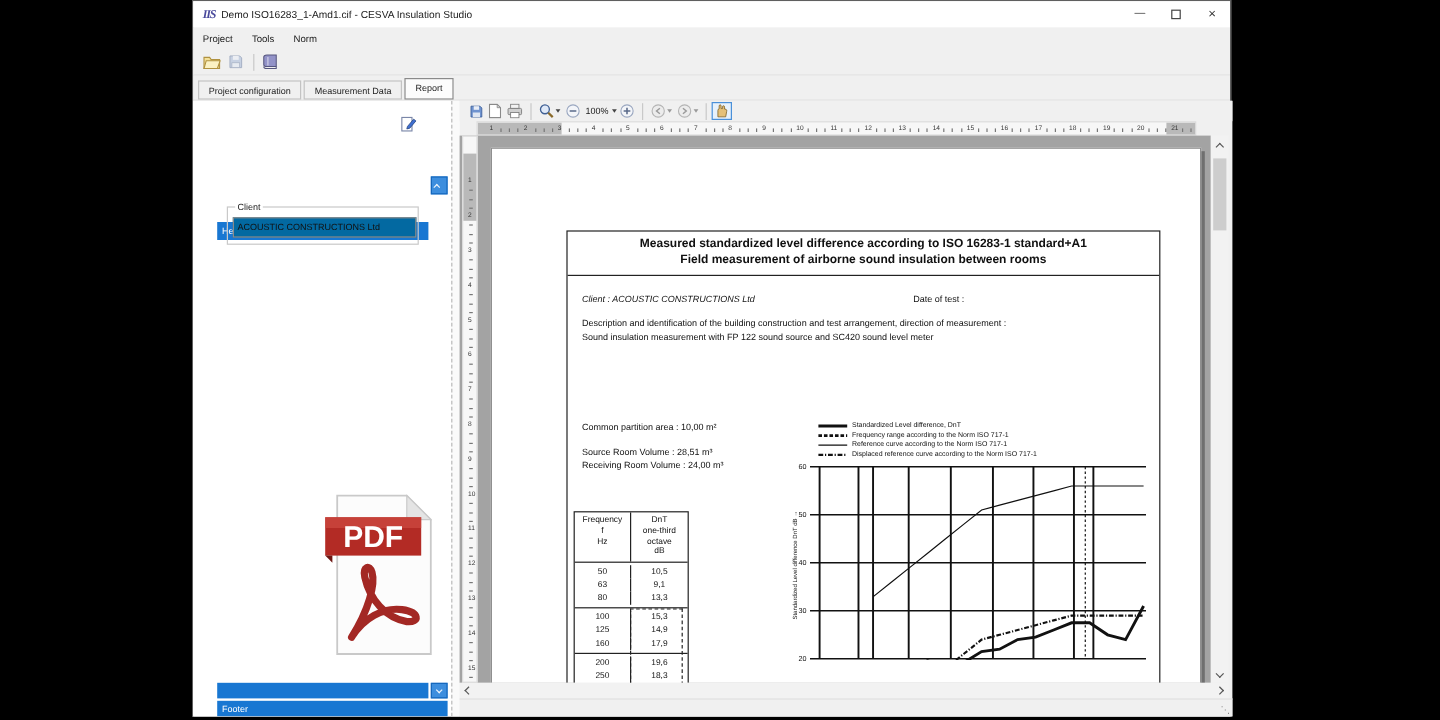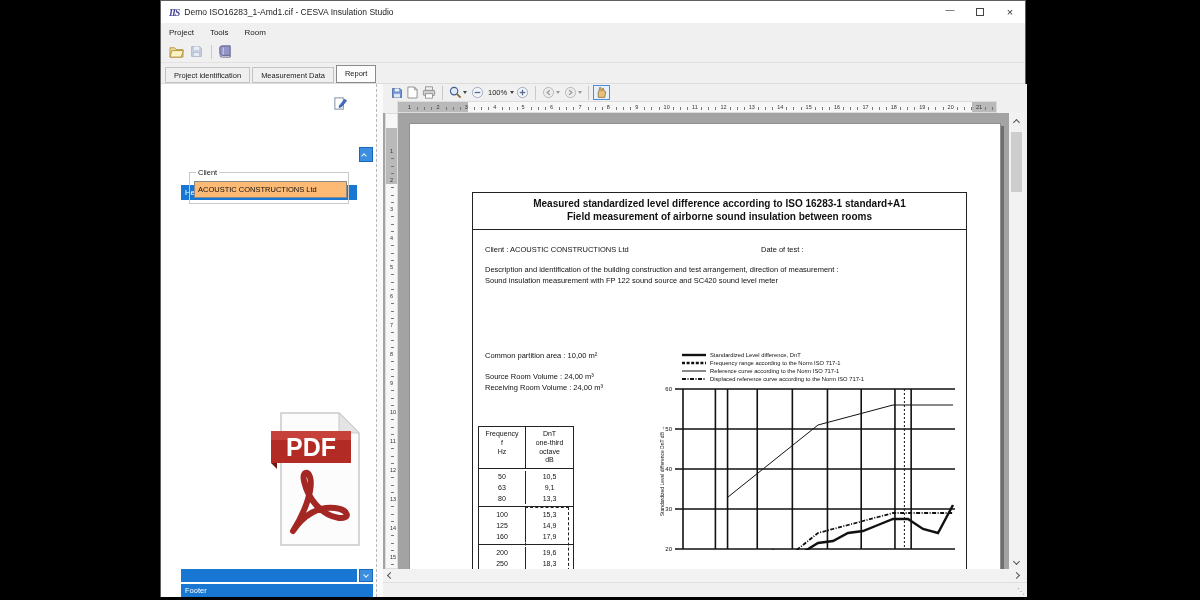--- a/index.html
+++ b/index.html
@@ -46,21 +46,21 @@
   .chev{width:5px;height:5px;border-left:1.2px solid #555;border-bottom:1.2px solid #555;display:inline-block;}
   .chev.down{transform:rotate(-45deg);margin:-2px 4px 0 0;}
   .chev.up{transform:rotate(135deg);margin:2px 4px 0 0;}
   .chev.left{transform:rotate(45deg);}
   .chev.right{transform:rotate(225deg);}
   .bluebar{position:absolute;background:#1877d2;color:#fff;font-size:7.5px;display:flex;
     align-items:center;padding-left:4px;}
   .bluebtn{position:absolute;background:#3d8ede;border:1px solid #1568bd;display:flex;
     align-items:center;justify-content:center;}
   .bluebtn .chev{border-color:#eaf3fc;width:4px;height:4px;}
-  .input{position:absolute;border:1px solid #8a8a8a;background:#fdba74;font-size:7.5px;color:#111;
+  .input{position:absolute;border:1px solid #8a8a8a;background:#0369a1;font-size:7.5px;color:#111;
     display:flex;align-items:center;padding-left:3px;white-space:nowrap;overflow:hidden;}
   .tarea{position:absolute;border:1px solid #8a8a8a;background:#fff;font-size:7.5px;color:#111;
     padding:2px 12px 2px 3px;line-height:1.3;}
   .tscroll{position:absolute;right:0;top:0;bottom:0;width:10px;background:#f2f2f2;border-left:1px solid #ddd;
     display:flex;flex-direction:column;justify-content:space-between;align-items:center;padding:2px 0;}
   
   .preview{position:absolute;left:222px;top:0;width:644px;height:513px;background:#f0f0f0;padding-left:24px;}
   .rtoolbar{position:absolute;left:0;top:0;width:100%;height:17px;display:flex;align-items:center;
     padding-left:6px;background:#f0f0f0;}
   .rico{height:15px;display:flex;align-items:center;justify-content:center;padding:0 2px;}
@@ -132,21 +132,21 @@
           </div>
       <div class="wbtn">
             <span style="font-size:11px">×</span>
           </div>
     </div>
   </div>
 
   <div class="menubar" id="menubar">
         <span class="menu-item">Project</span>
         <span class="menu-item">Tools</span>
-        <span class="menu-item">Room</span>
+        <span class="menu-item">Norm</span>
       </div>
 
   <div class="toolbar">
     <div class="tbico">
       <svg width="15" height="13" viewBox="0 0 16 14">
         <path d="M1 3 h5 l1.5 2 H15 v8 H1 z" fill="#f3e098" stroke="#b09240" stroke-width="1"></path>
         <path d="M3 6 h12.5 l-2.5 7 H1 z" fill="#fbf2c4" stroke="#b09240" stroke-width="1"></path>
       </svg>
     </div>
     <div class="tbico">
@@ -160,21 +160,21 @@
     <div class="tbico">
       <svg width="14" height="13" viewBox="0 0 16 15">
         <path d="M2 3 q0 -2 3 -2 h9 v11 h-9 q-3 0 -3 -2 z" fill="#9393c8" stroke="#56567e" stroke-width="1"></path>
         <path d="M14 12 v2 h-9 q-3 0 -3 -2" fill="none" stroke="#56567e" stroke-width="1"></path>
         <line x1="6" y1="3" x2="6" y2="11" stroke="#d9d9ec" stroke-width="1"></line>
       </svg>
     </div>
   </div>
 
   <div class="tabstrip" id="tabstrip">
-        <div class="tab">Project identification</div>
+        <div class="tab">Project configuration</div>
         <div class="tab">Measurement Data</div>
         <div class="tab active">Report</div>
       </div>
 
   <div class="content">
 
     <div class="sidebar">
 
       <div style="position:absolute;left:172px;top:12px;">
         <svg width="15" height="15" viewBox="0 0 16 16">
@@ -440,26 +440,26 @@
               <span class="vnum" style="top: 440px;">15</span>
               <span class="vtick" style="top: 450.25px;"></span>
             </div>
 
         <div class="page">
           <div class="frame">
             <div class="dtitlebox">
               <div class="dtitle">Measured standardized level difference according to ISO 16283-1 standard+A1</div>
               <div class="dtitle">Field measurement of airborne sound insulation between rooms</div>
             </div>
-            <div class="dline" style="left:12px;top:52px;">Client : ACOUSTIC CONSTRUCTIONS Ltd</div>
+            <div class="dline" style="left:12px;top:52px;font-style:italic;">Client : ACOUSTIC CONSTRUCTIONS Ltd</div>
             <div class="dline" style="left:288px;top:52px;">Date of test :</div>
             <div class="dline" style="left:12px;top:72px;">Description and identification of the building construction and test arrangement, direction of measurement :</div>
             <div class="dline" style="left:12px;top:83px;">Sound insulation measurement with FP 122 sound source and SC420 sound level meter</div>
             <div class="dline" style="left:12px;top:158px;">Common partition area : 10,00 m²</div>
-            <div class="dline" style="left:12px;top:179px;">Source Room Volume : 24,00 m³</div>
+            <div class="dline" style="left:12px;top:179px;">Source Room Volume : 28,51 m³</div>
             <div class="dline" style="left:12px;top:190px;">Receiving Room Volume : 24,00 m³</div>
 
             <div id="chart-legend">
                   <div class="legendrow">
                     <svg width="26" height="6">
                       <line x1="1" y1="3" x2="25" y2="3" stroke="#111" stroke-width="2.4"></line>
                     </svg>
                     <span>Standardized Level difference, DnT</span>
                   </div>
                   <div class="legendrow">

